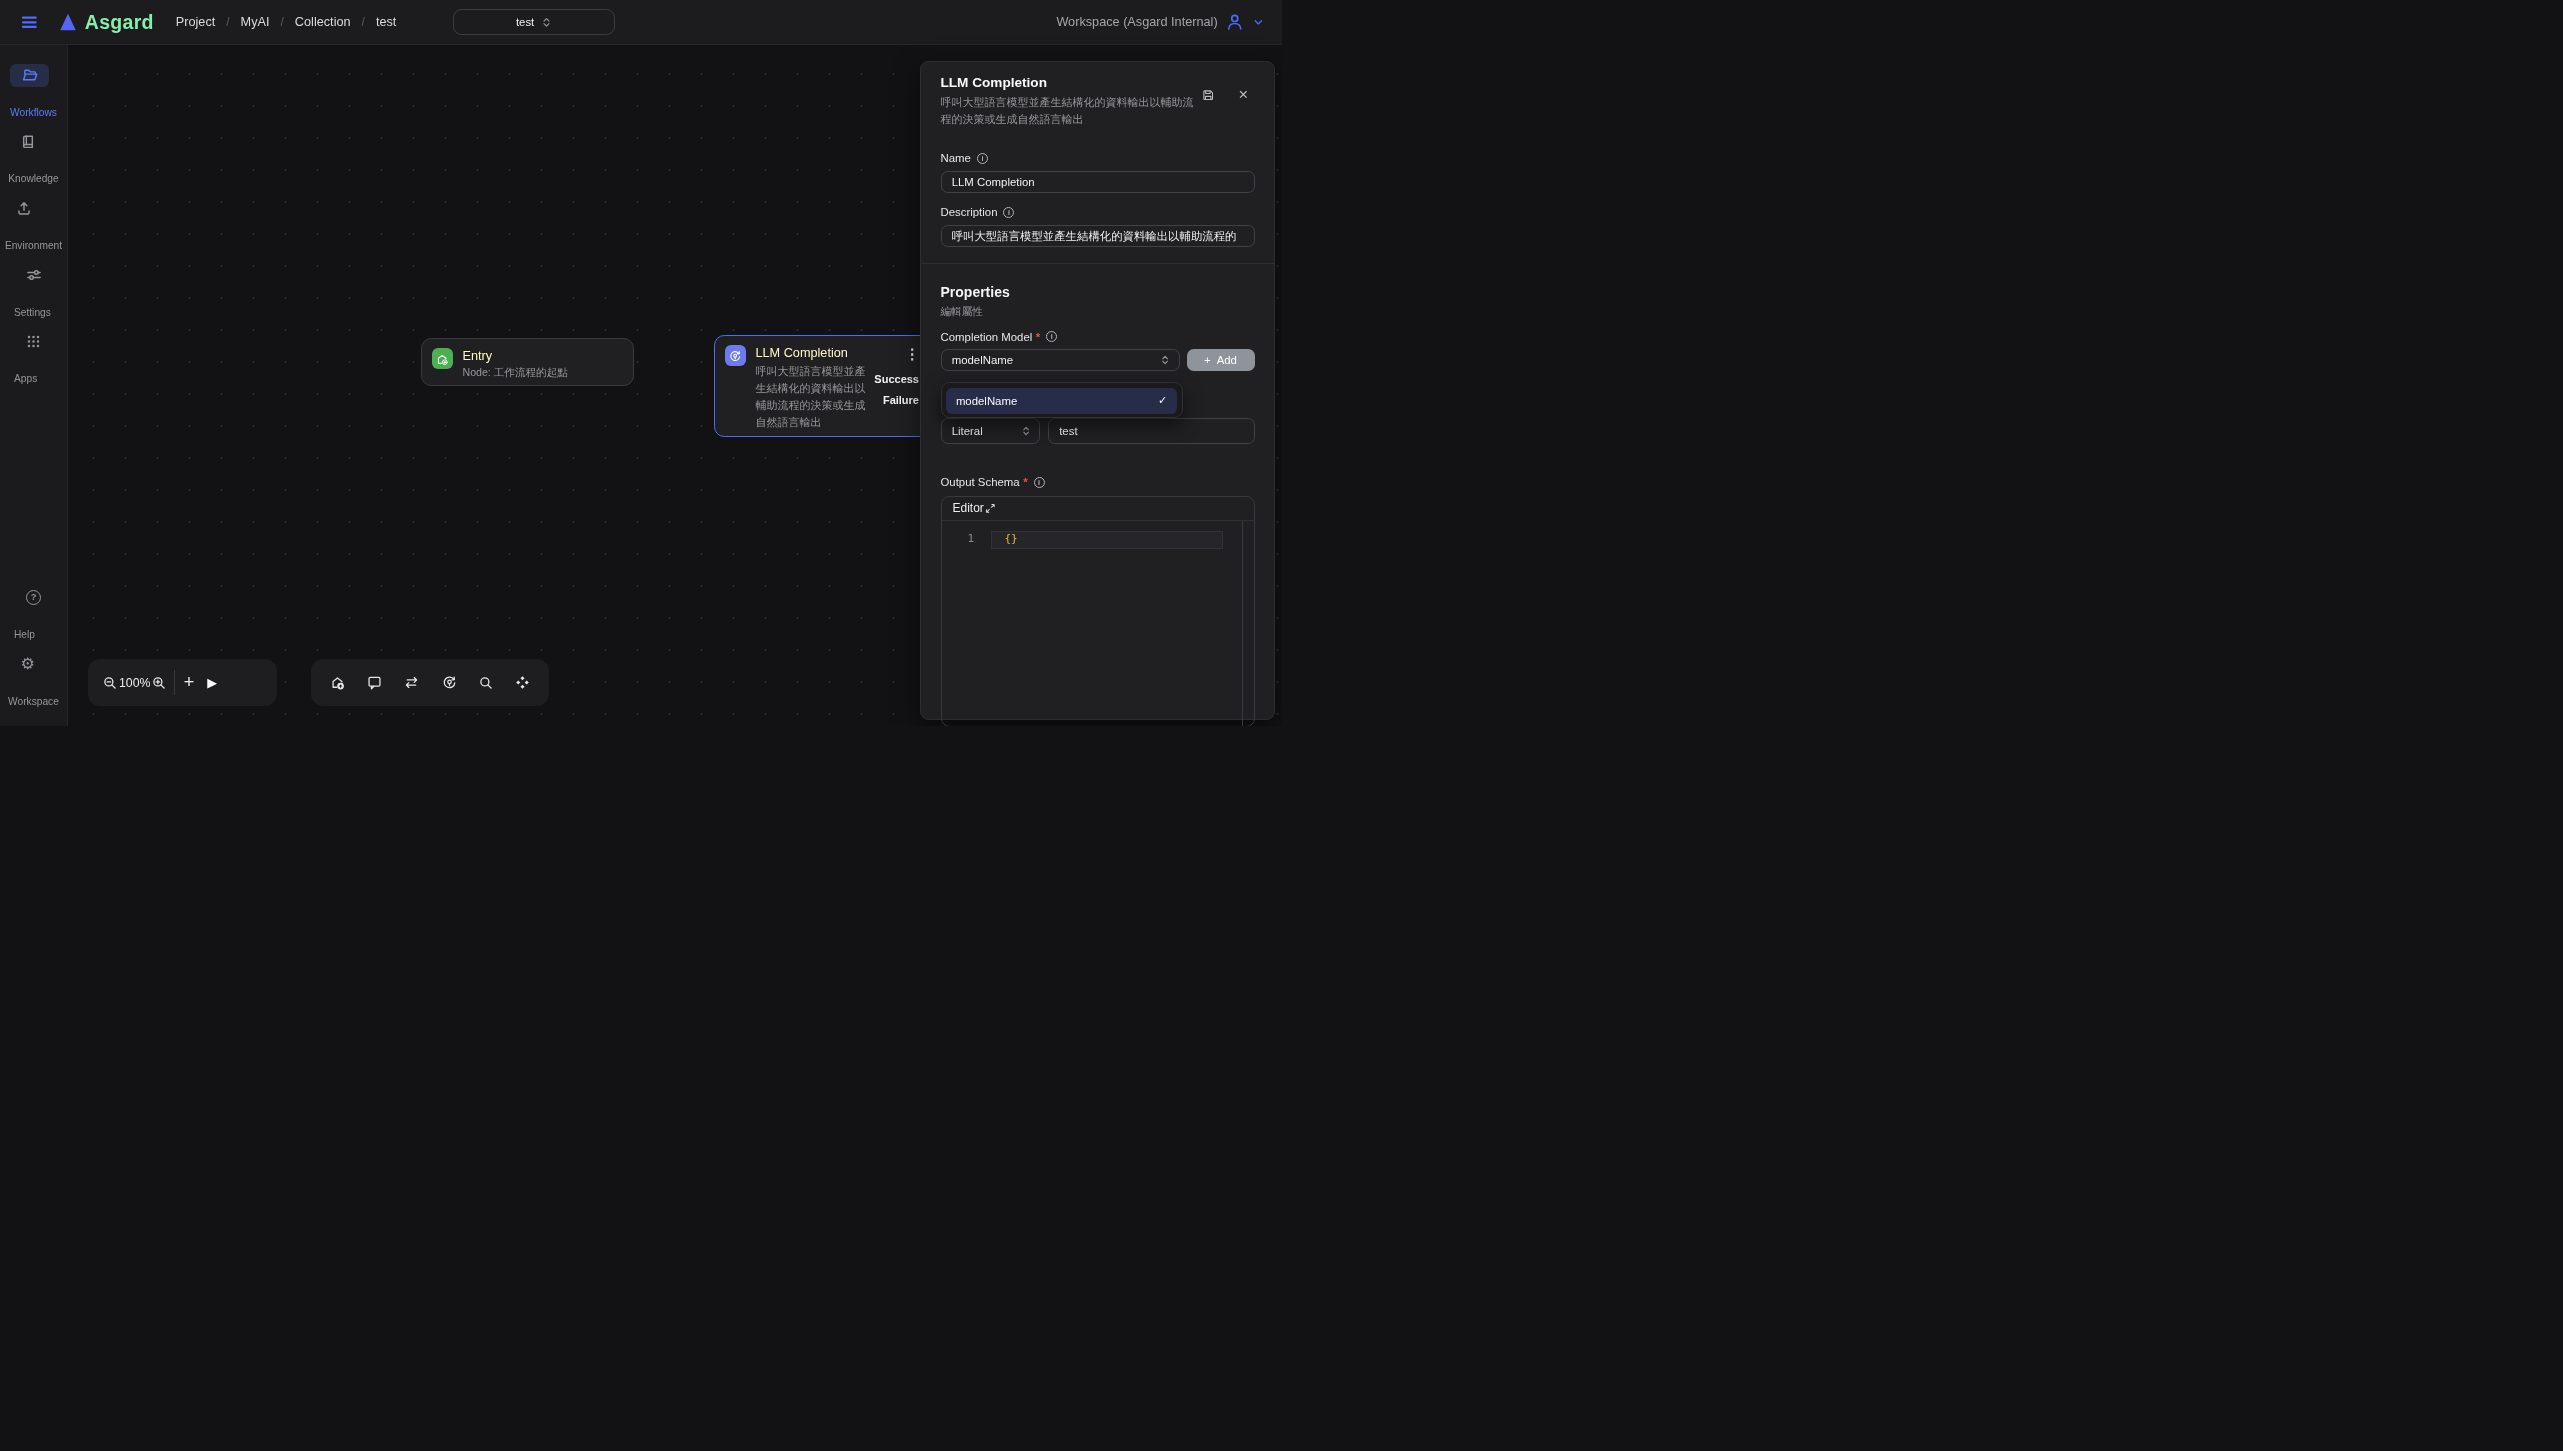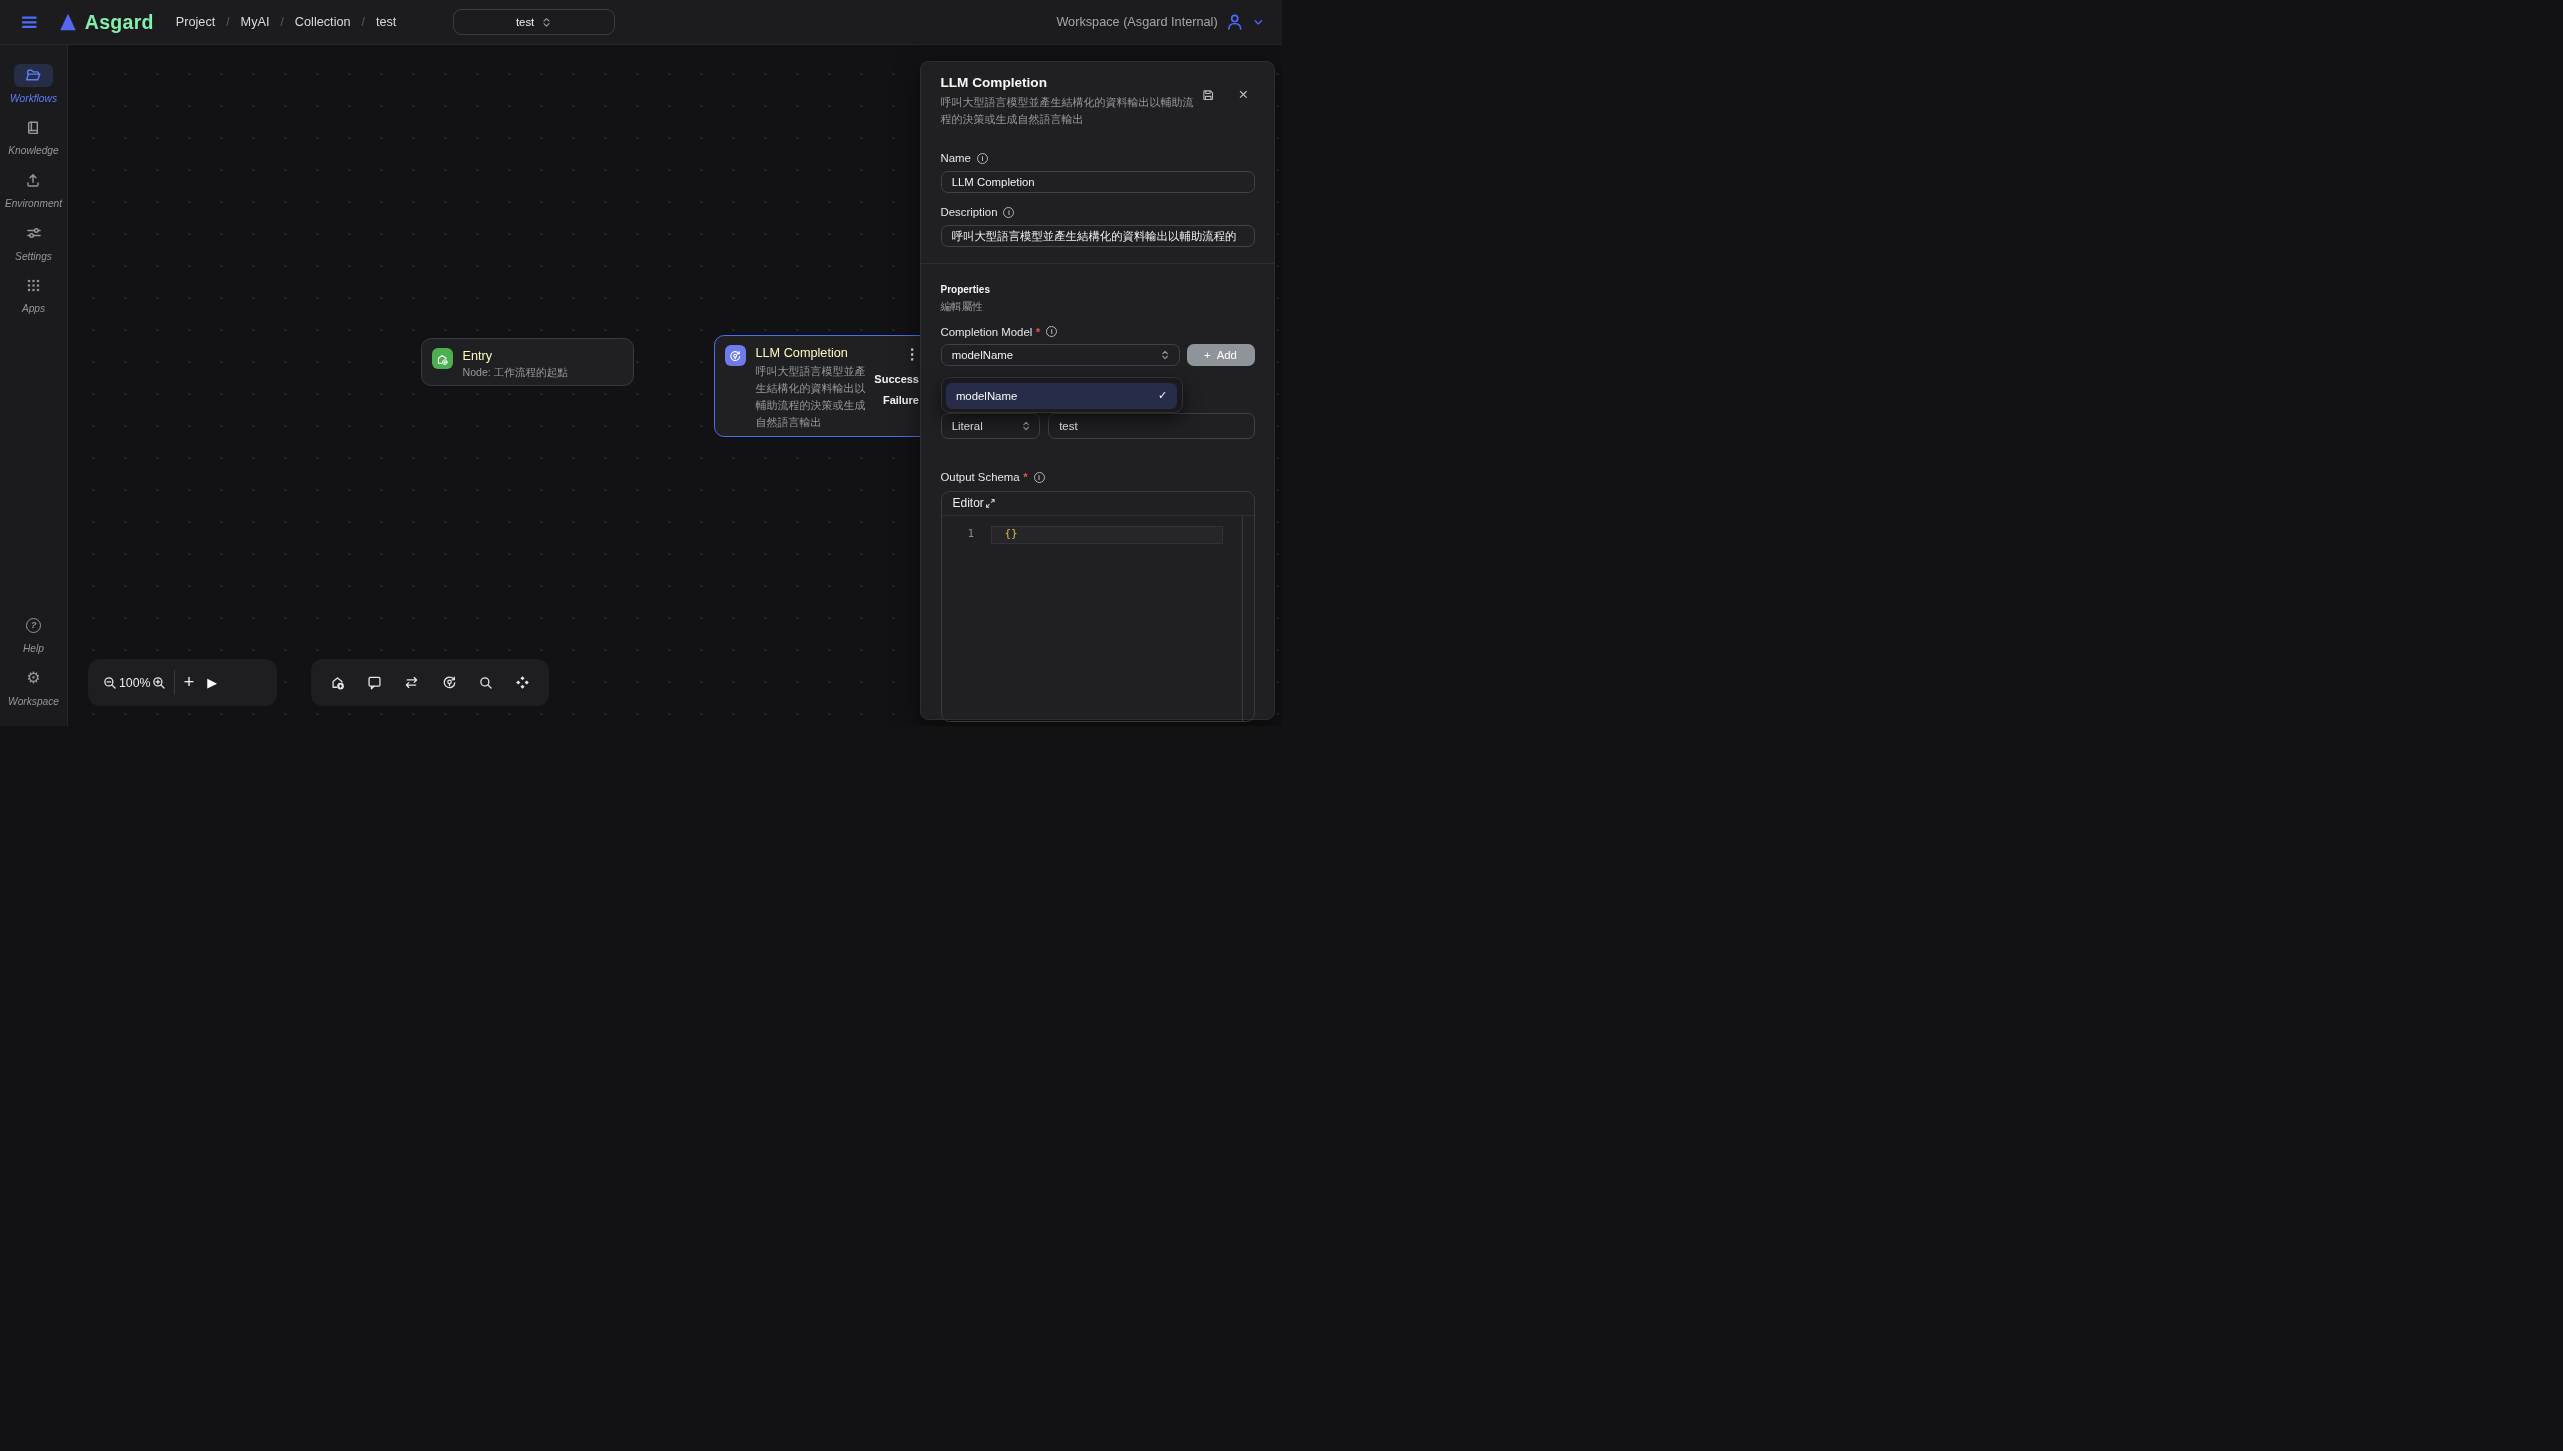--- a/index.html
+++ b/index.html
@@ -35,22 +35,22 @@
   .account .blue { color:#4d6bfe; }
 
   
   .sidebar {
     position:absolute; left:0; top:45px; bottom:0; width:68px;
     background:#1b1b1d; border-right:0.8px solid #252528;
     display:flex; flex-direction:column; align-items:center;
     padding-top:18.6px; z-index:40;
   }
   .side-item {
-    display:flex; flex-direction:column; align-items:center; gap:6px;
-    margin-bottom:12.7px; color:#96969a; font-size:10.2px; cursor:pointer;font-style:italic;
+    display:flex; flex-direction:column; gap:20px;
+    margin-bottom:12.7px; color:#96969a; font-size:10.2px; cursor:pointer;
   }
   .icon-pill { width:39px; height:23px; border-radius:6px; display:flex; align-items:center; justify-content:center; }
   .side-item.active .icon-pill { background:#272c47; }
   .side-item.active { color:#5b7cfa; }
   .side-footer { margin-top:auto; padding-bottom:6.8px; display:flex; flex-direction:column; align-items:center; }
   .circle-glyph {
     width:15.3px; height:15.3px; border:1.4px solid currentColor; border-radius:50%;
     display:flex; align-items:center; justify-content:center;
     font-size:9.3px; font-weight:700; line-height:1;
   }
@@ -118,21 +118,21 @@
   }
   .req { color:#e5534b; font-weight:700; margin-left:-2.5px; }
   .text-input {
     width:100%; height:22px; margin-top:6.8px; padding:0 10.2px;
     background:transparent; border:0.8px solid #414146; border-radius:6.8px;
     color:#f0f0f2; font-size:11.4px; font-family:"Liberation Sans", sans-serif; outline:none;
   }
   .lbl-name { margin-top:24.6px; }
   .lbl-desc { margin-top:13.6px; }
   .panel-divider { height:0.8px; background:#2f2f33; margin:16px -19.5px 0 -19.5px; }
-  .props-title { font-size:10px; font-weight:700; color:#f5f5f7; margin-top:20.3px; }
+  .props-title { font-size:14px; font-weight:700; color:#f5f5f7; margin-top:20.3px; }
   .props-sub { font-size:10.6px; color:#98989c; margin-top:4.2px; }
   .lbl-model { margin-top:12px; }
 
   .select-row { display:flex; gap:6.8px; margin-top:6.8px; }
   .select-box {
     flex:1; height:22px; border:0.8px solid #414146; border-radius:6.8px;
     display:flex; align-items:center; padding:0 8.5px 0 10.2px; cursor:pointer;
     font-size:11.4px; color:#f0f0f2; justify-content:space-between;
   }
   .add-btn {

